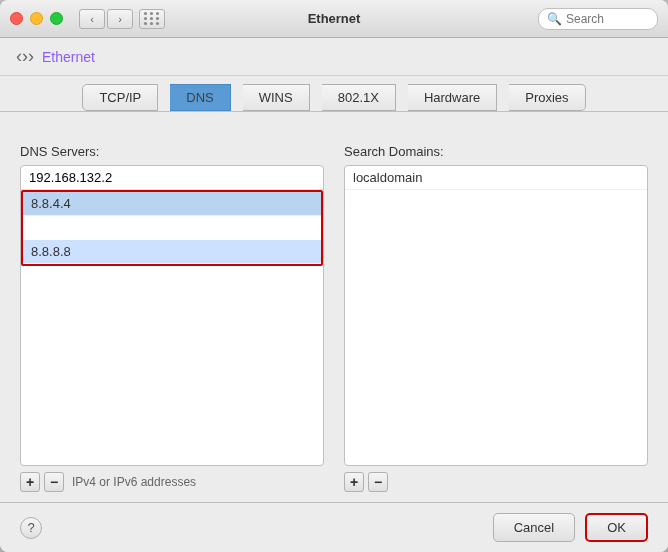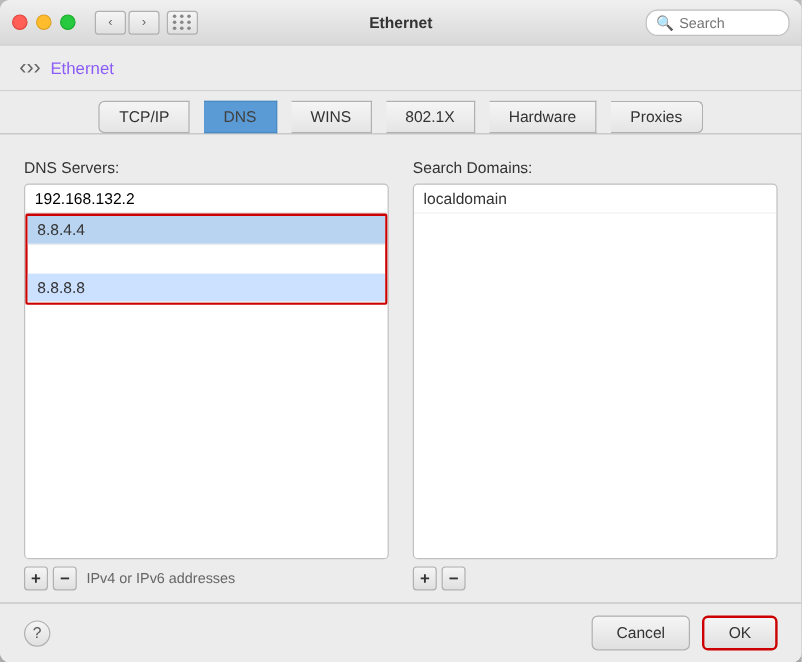--- a/index.html
+++ b/index.html
@@ -148,21 +148,21 @@
     .tab:last-child { border-radius: 0 5px 5px 0; }
     .tab + .tab { border-left: none; }
     .tab.active {
       background: #5b9bd5;
       color: #404040;
       border-color: #4a8ac4;
     }
     
     .content-area {
       flex: 1;
-      padding: 20px 20px 10px 20px;
+      padding: 32px 20px 10px 20px;
       display: flex;
       gap: 20px;
     }
     
     .panel {
       flex: 1;
       display: flex;
       flex-direction: column;
     }
     .panel-label {

